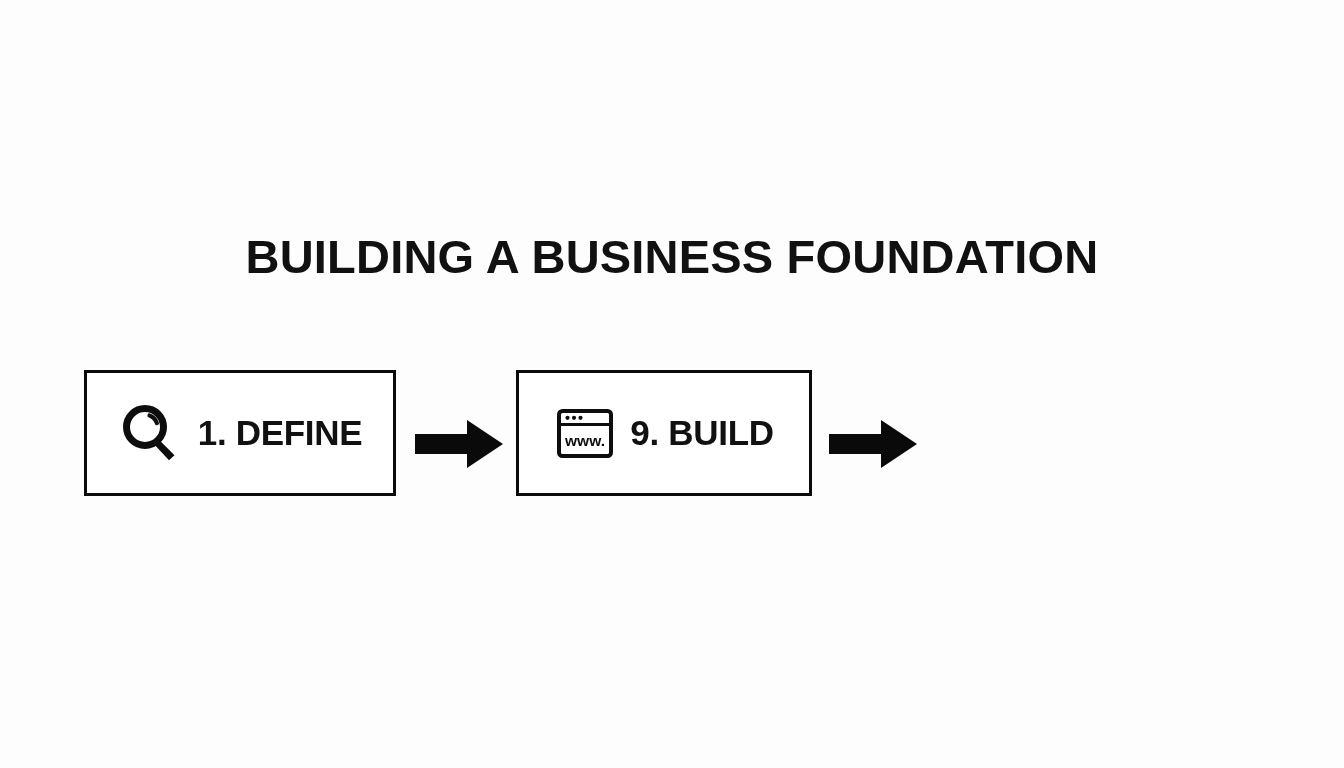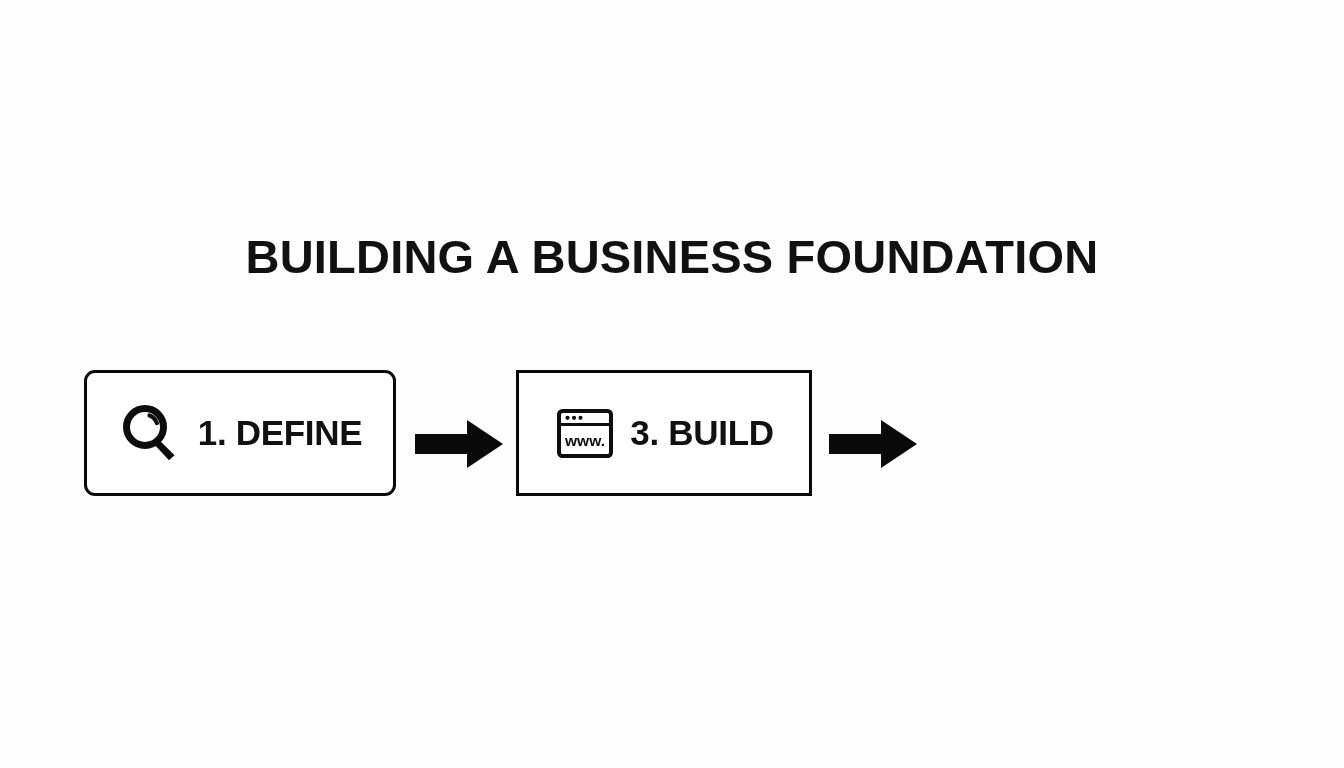--- a/index.html
+++ b/index.html
@@ -71,21 +71,21 @@
     letter-spacing: -0.3px;
     color: #111111;
     white-space: nowrap;
     line-height: 36px;
   }
   .step-icon {
     flex: 0 0 auto;
     display: block;
   }
 
-  #box-define  { left: 0px;   width: 312px; border-radius: 11px; }
+  #box-define  { left: 0px;   width: 312px; }
   #box-build   { left: 432px; width: 296px; }
   #box-attract { left: 845px; width: 309px; }
 
   
   .flow-arrow {
     position: absolute;
     top: 48px;
     width: 88px;
     height: 52px;
   }
@@ -119,21 +119,21 @@
     <div class="step-box" id="box-build">
       <div class="step-inner">
         <svg class="step-icon" width="62" height="62" viewBox="0 0 62 62">
           <rect x="5" y="9" width="52" height="45" rx="3.5" ry="3.5" fill="#ffffff" stroke="#0d0d0d" stroke-width="4"></rect>
           <line x1="7" y1="22.5" x2="55" y2="22.5" stroke="#0d0d0d" stroke-width="3"></line>
           <circle cx="13.5" cy="15.8" r="2.1" fill="#0d0d0d"></circle>
           <circle cx="20.0" cy="15.8" r="2.1" fill="#0d0d0d"></circle>
           <circle cx="26.5" cy="15.8" r="2.1" fill="#0d0d0d"></circle>
           <text x="31" y="43.5" text-anchor="middle" font-family="Liberation Sans, sans-serif" font-size="15.5" font-weight="bold" fill="#0d0d0d">www.</text>
         </svg>
-        <span class="step-label">3. BUILD</span>
+        <span class="step-label">9. BUILD</span>
       </div>
     </div>
 
     <svg class="flow-arrow" id="arrow-2" viewBox="0 0 88 52">
       <path d="M0 16 L52 16 L52 2 L88 26 L52 50 L52 36 L0 36 Z" fill="#0a0a0a"></path>
     </svg>
 
 
   </div>
 </div>

